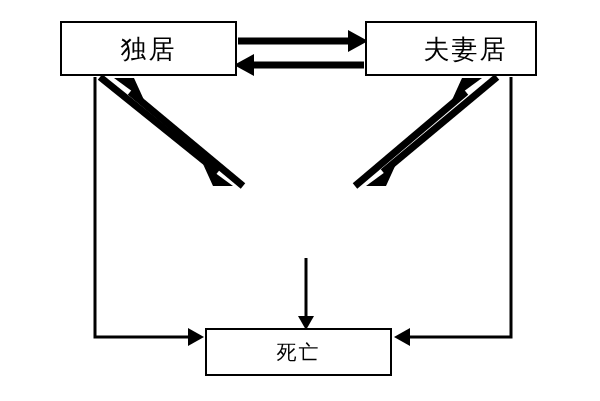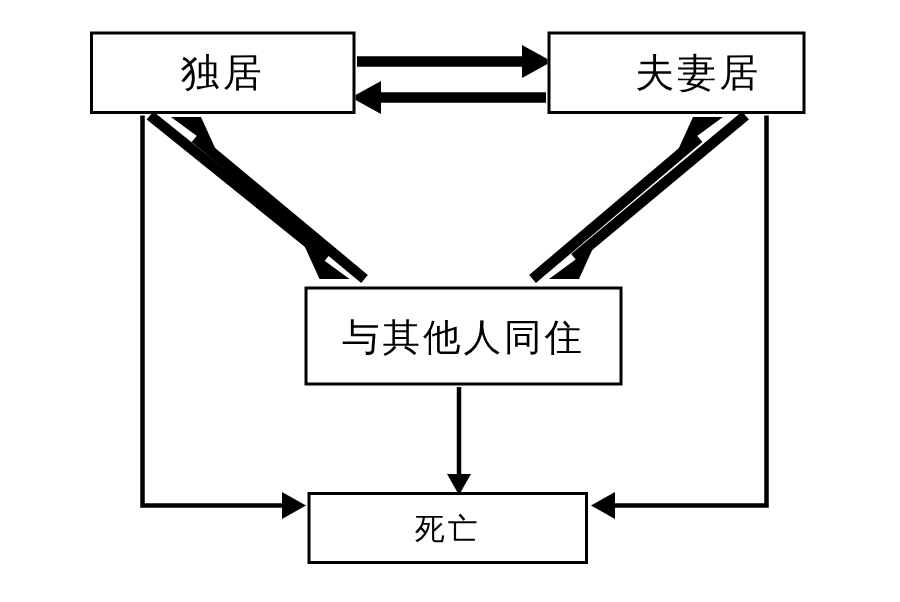--- a/index.html
+++ b/index.html
@@ -98,21 +98,18 @@
   </svg>
 
   <div class="node" id="node-alone">
     <span class="node-label">独居</span>
   </div>
 
   <div class="node" id="node-spouse">
     <span class="node-label">夫妻居</span>
   </div>
 
-  <div class="node" id="node-others">
-    <span class="node-label">与其他人同住</span>
-  </div>
 
   <div class="node" id="node-death">
     <span class="node-label">死亡</span>
   </div>
 
 </div>
 
 </body></html>

